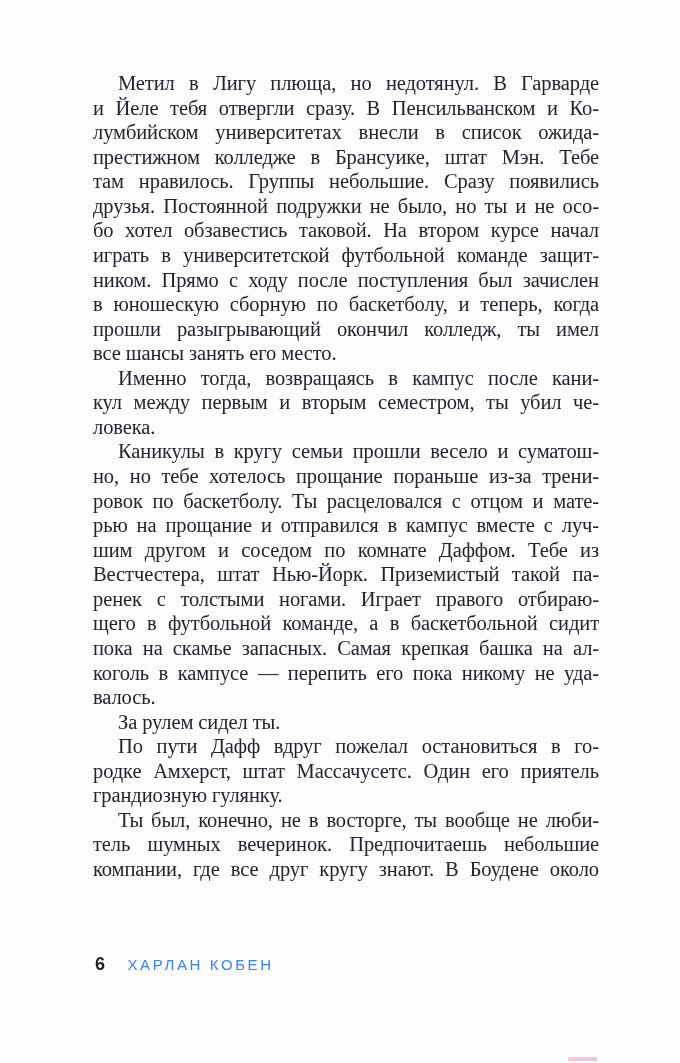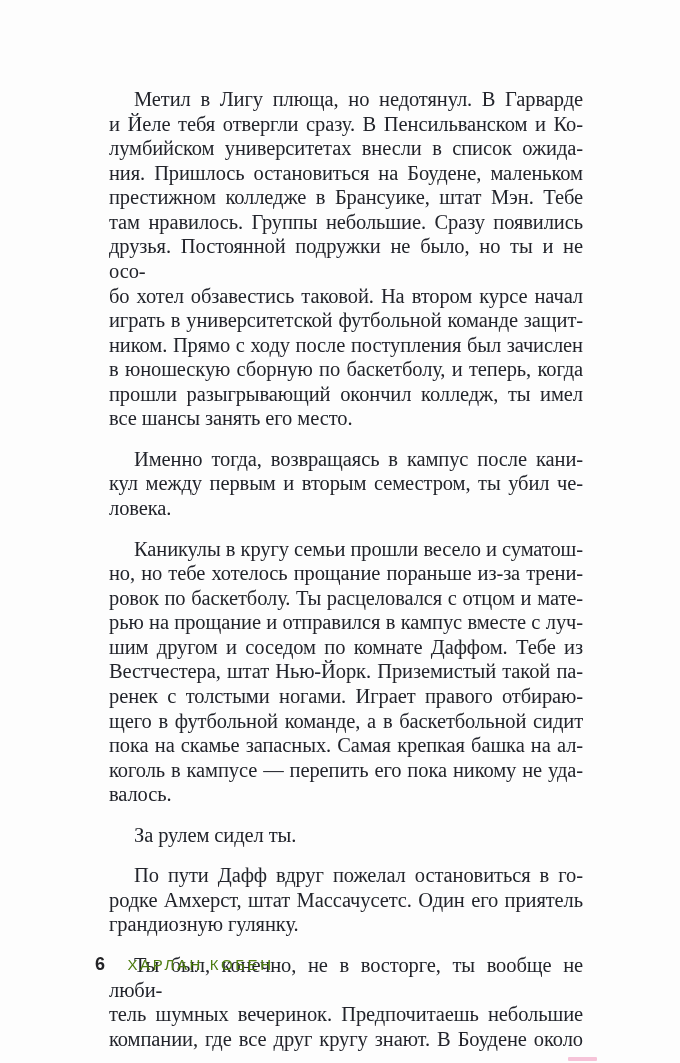--- a/index.html
+++ b/index.html
@@ -21,21 +21,21 @@
     position: absolute;
     left: 93px;
     top: 71px;
     width: 506px;
     font-size: 20.5px;
     line-height: 24.57px;
     color: #22242b;
     letter-spacing: -0.1px;
   }
   .para {
-    margin: 16px;
+    margin: 0;
   }
   .line {
     text-align: justify;
     text-align-last: justify;
     white-space: normal;
   }
   .line.indent {
     text-indent: 25px;
   }
   .line.para-end {
@@ -54,21 +54,21 @@
   .page-number {
     font-size: 18px;
     font-weight: 700;
     letter-spacing: 0.5px;
     color: #232326;
   }
   .running-title {
     font-size: 15px;
     font-weight: 400;
     letter-spacing: 2.6px;
-    color: #4d7c0f;
+    color: #3b82f6;
   }
   .pink-marker {
     position: absolute;
     left: 568px;
     top: 1057px;
     width: 29px;
     height: 4px;
     background: #f6c3d8;
     border-radius: 1px;
   }
@@ -76,21 +76,20 @@
 </head>
 <body>
 
 <div class="page" style="background: rgb(253, 253, 253);">
 
   <div class="text-block">
       <div class="para">
         <div class="line indent">Метил в Лигу плюща, но недотянул. В Гарварде</div>
         <div class="line">и Йеле тебя отвергли сразу. В Пенсильванском и Ко-</div>
         <div class="line">лумбийском университетах внесли в список ожида-</div>
-        <div class="line">ния. Пришлось остановиться на Боудене, маленьком</div>
         <div class="line">престижном колледже в Брансуике, штат Мэн. Тебе</div>
         <div class="line">там нравилось. Группы небольшие. Сразу появились</div>
         <div class="line">друзья. Постоянной подружки не было, но ты и не осо-</div>
         <div class="line">бо хотел обзавестись таковой. На втором курсе начал</div>
         <div class="line">играть в университетской футбольной команде защит-</div>
         <div class="line">ником. Прямо с ходу после поступления был зачислен</div>
         <div class="line">в юношескую сборную по баскетболу, и теперь, когда</div>
         <div class="line">прошли разыгрывающий окончил колледж, ты имел</div>
         <div class="line para-end">все шансы занять его место.</div>
       </div>

